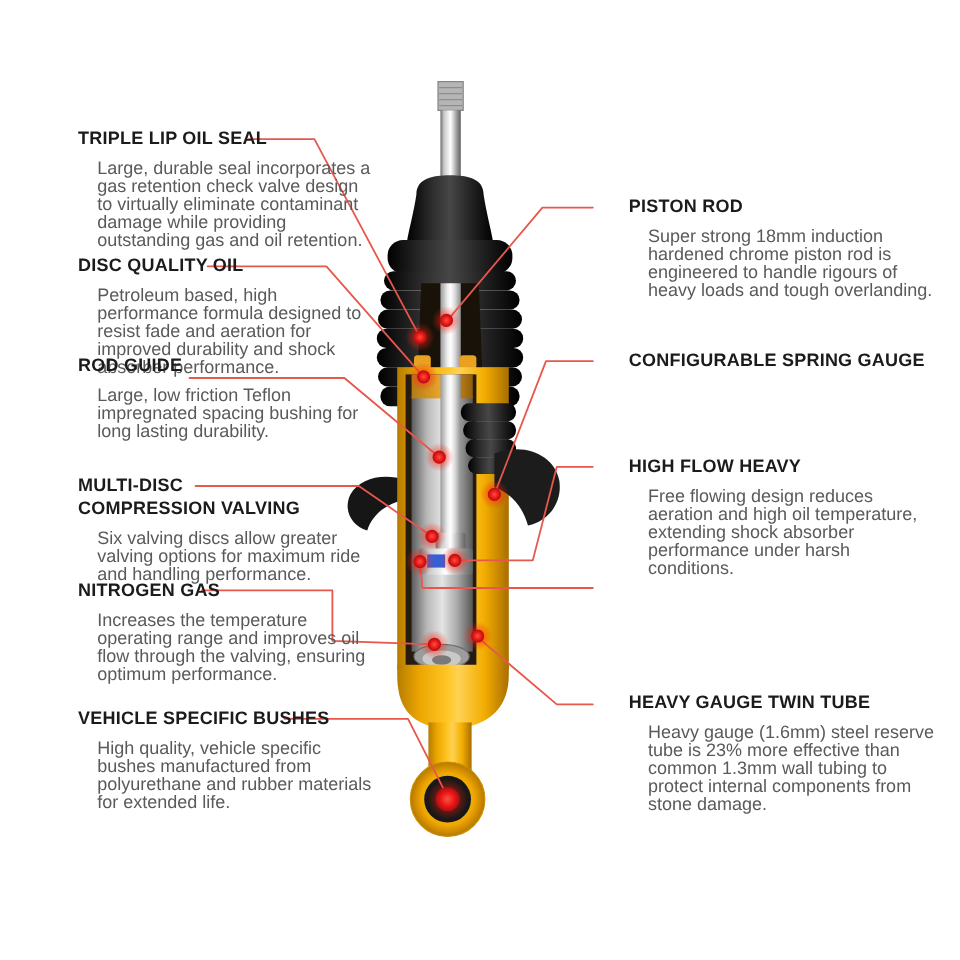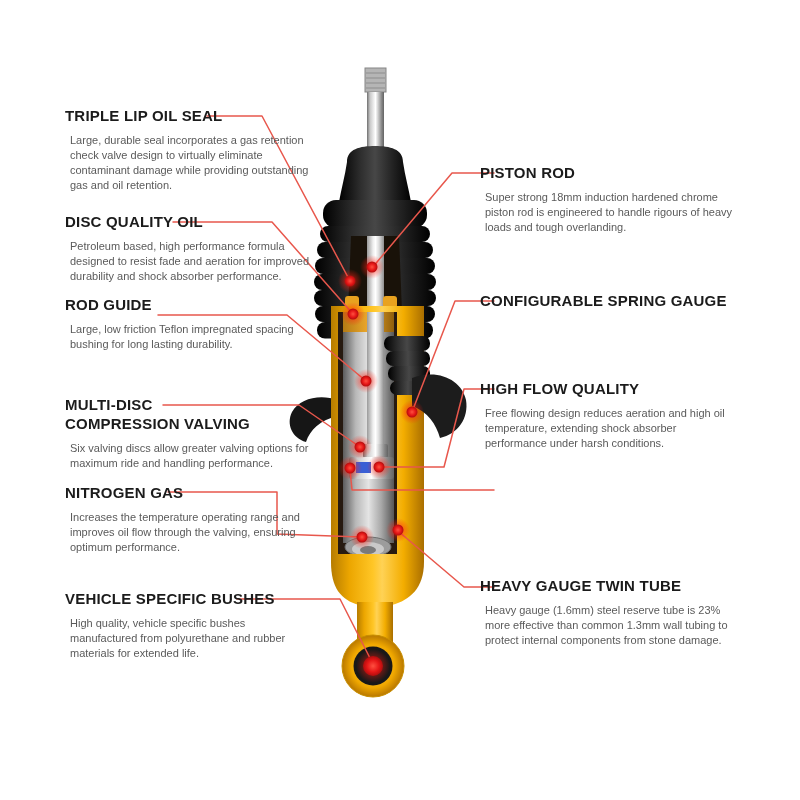--- a/index.html
+++ b/index.html
@@ -1,24 +1,24 @@
 <!DOCTYPE html>
 <html><head>
 <meta charset="utf-8">
 <style>
   html,body{margin:0;padding:0;background:#ffffff;}
   .stage{position:relative;width:800px;height:800px;background:#fff;overflow:hidden;
          font-family:"Liberation Sans",sans-serif;}
   .fig{position:absolute;left:0;top:0;}
   .co{position:absolute;}
   .co.left{left:65px;width:248px;}
-  .co.right{left:480px;width:256px;}
+  .co.right{left:524px;width:256px;}
   .co-title{margin:0;font-size:15px;line-height:19px;font-weight:bold;color:#1b1b1b;
             letter-spacing:.2px;white-space:pre-line;}
-  .co-desc{margin:8px 0 0 5px;font-size:11px;line-height:15px;color:#5a5a5a;}
+  .co-desc{margin:8px 0 0 16px;font-size:15px;line-height:15px;color:#5a5a5a;}
 </style>
 </head>
 <body>
 
 <div class="stage">
 
   <svg class="fig" width="800" height="800" viewBox="0 0 800 800">
     <defs>
       <linearGradient id="chrome" x1="0" y1="0" x2="1" y2="0">
         <stop offset="0" stop-color="#6f6f6f"></stop>
@@ -237,21 +237,21 @@
   </div>
 
   <div class="co right" style="top:163px">
     <h3 class="co-title">PISTON ROD</h3>
     <p class="co-desc">Super strong 18mm induction hardened chrome piston rod is engineered to handle rigours of heavy loads and tough overlanding.</p>
   </div>
   <div class="co right" style="top:291px">
     <h3 class="co-title">CONFIGURABLE SPRING GAUGE</h3>
   </div>
   <div class="co right" style="top:379px">
-    <h3 class="co-title">HIGH FLOW QUALITY</h3>
+    <h3 class="co-title">HIGH FLOW HEAVY</h3>
     <p class="co-desc">Free flowing design reduces aeration and high oil temperature, extending shock absorber performance under harsh conditions.</p>
   </div>
   <div class="co right" style="top:470px">
   </div>
   <div class="co right" style="top:576px">
     <h3 class="co-title">HEAVY GAUGE TWIN TUBE</h3>
     <p class="co-desc">Heavy gauge (1.6mm) steel reserve tube is 23% more effective than common 1.3mm wall tubing to protect internal components from stone damage.</p>
   </div>
 
 </div>

